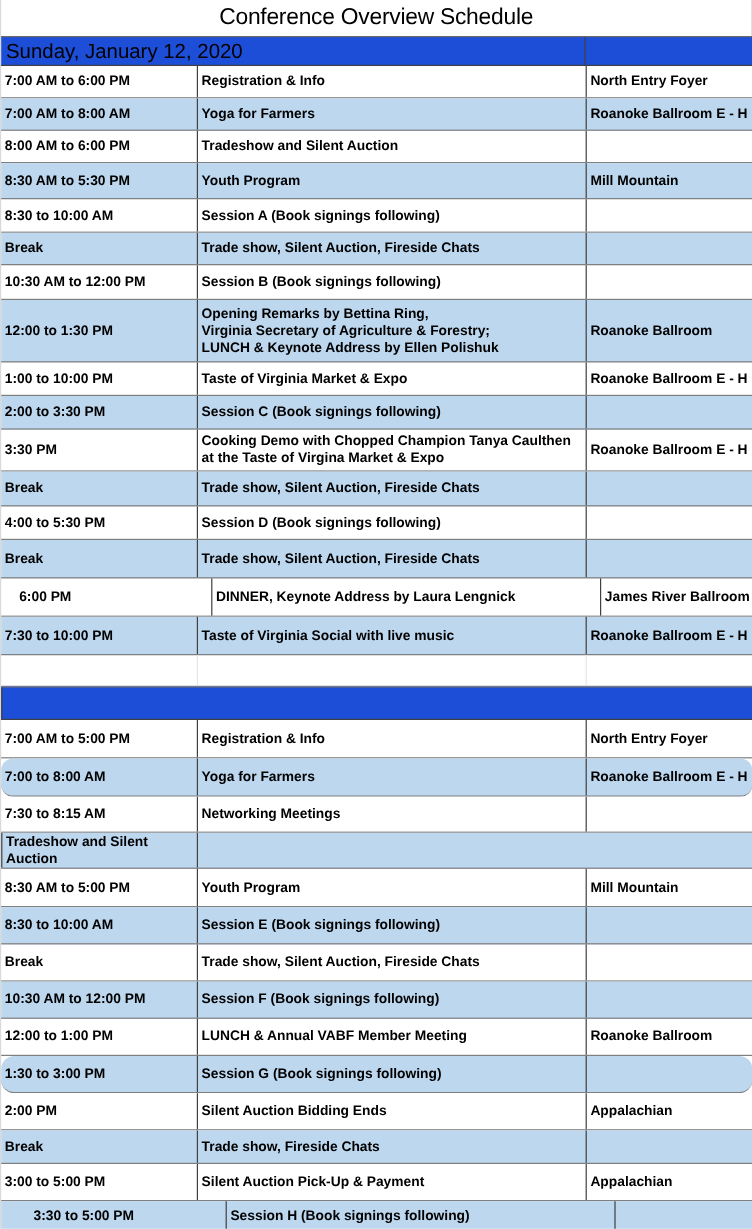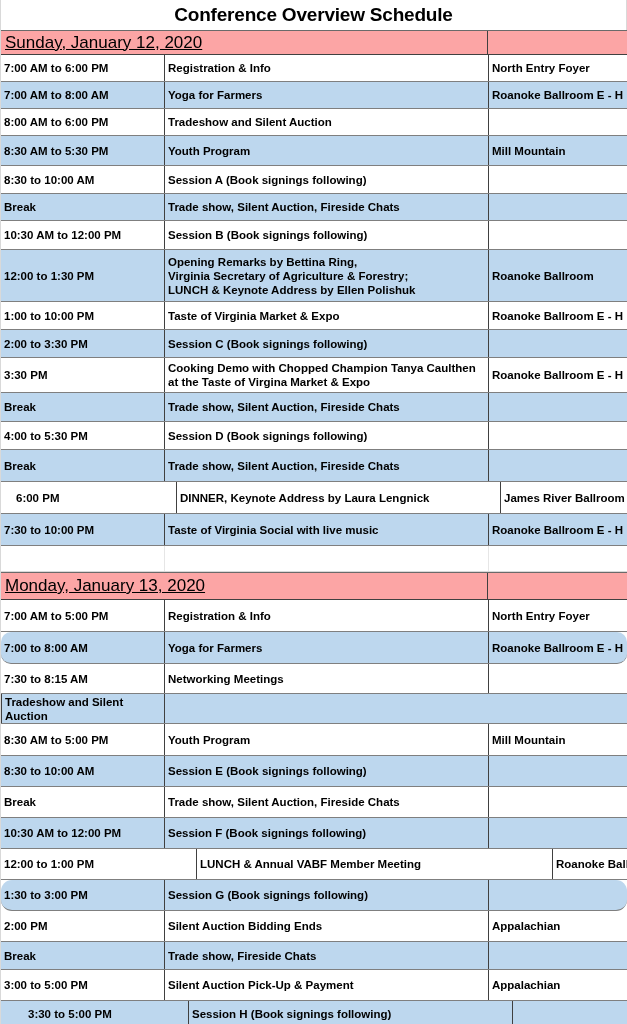--- a/index.html
+++ b/index.html
@@ -20,34 +20,33 @@
     height: 1024px;
     border-left: 1px solid #d9d9d9;
     box-sizing: border-box;
   }
   .title {
     height: 30px;
     display: flex;
     align-items: center;
     justify-content: center;
     font-size: 19px;
-    font-weight: bold;
+    font-weight: normal;
     letter-spacing: -0.2px;
     border-right: 1px solid #d9d9d9;
     box-sizing: border-box;
     text-align: right;
   }
   .day-header {
     display: grid;
     grid-template-columns: 486px 141px;
-    background: #fca5a5;
+    background: #1d4ed8;
     border-top: 1px solid #6a6a6a;
     border-bottom: 1px solid #404040;
     box-sizing: border-box;
-    text-decoration: underline;
   }
   .day-header .dh-label {
     font-size: 17px;
     padding-left: 4px;
     display: flex;
     align-items: center;
     font-weight: normal;
   }
   .day-header .dh-empty {
     border-left: 1px solid #404040;
@@ -183,21 +182,20 @@
       </div>
     </div>
 
   <div class="gap">
     <div class="g1"></div>
       <div class="g2"></div>
       <div class="g3"></div>
   </div>
 
   <div class="day-header" style="height:28px">
-    <div class="dh-label">Monday, January 13, 2020</div>
     <div class="dh-empty"></div>
   </div>
   <div id="monday-rows">
       <div class="row" style="height: 32px; text-align: center;">
         <div class="cell c1">7:00 AM to 5:00 PM</div>
         <div class="cell c2">Registration &amp; Info</div>
         <div class="cell c3">North Entry Foyer</div>
       </div>
       <div class="row alt" style="height: 32px; border-radius: 10px;">
         <div class="cell c1">7:00 to 8:00 AM</div>
@@ -226,21 +224,21 @@
       <div class="row" style="height: 31px;">
         <div class="cell c1">Break</div>
         <div class="cell c2">Trade show, Silent Auction, Fireside Chats</div>
         <div class="cell c3"></div>
       </div>
       <div class="row alt" style="height: 31px;">
         <div class="cell c1">10:30 AM to 12:00 PM</div>
         <div class="cell c2">Session F  (Book signings following)</div>
         <div class="cell c3"></div>
       </div>
-      <div class="row" style="height: 31px; gap: 32px;">
+      <div class="row" style="height: 31px;">
         <div class="cell c1">12:00 to 1:00 PM</div>
         <div class="cell c2">LUNCH &amp; Annual VABF Member Meeting</div>
         <div class="cell c3">Roanoke Ballroom</div>
       </div>
       <div class="row alt" style="height: 31px; border-radius: 11px;">
         <div class="cell c1">1:30 to 3:00 PM</div>
         <div class="cell c2">Session G (Book signings following)</div>
         <div class="cell c3"></div>
       </div>
       <div class="row" style="height: 31px;">

